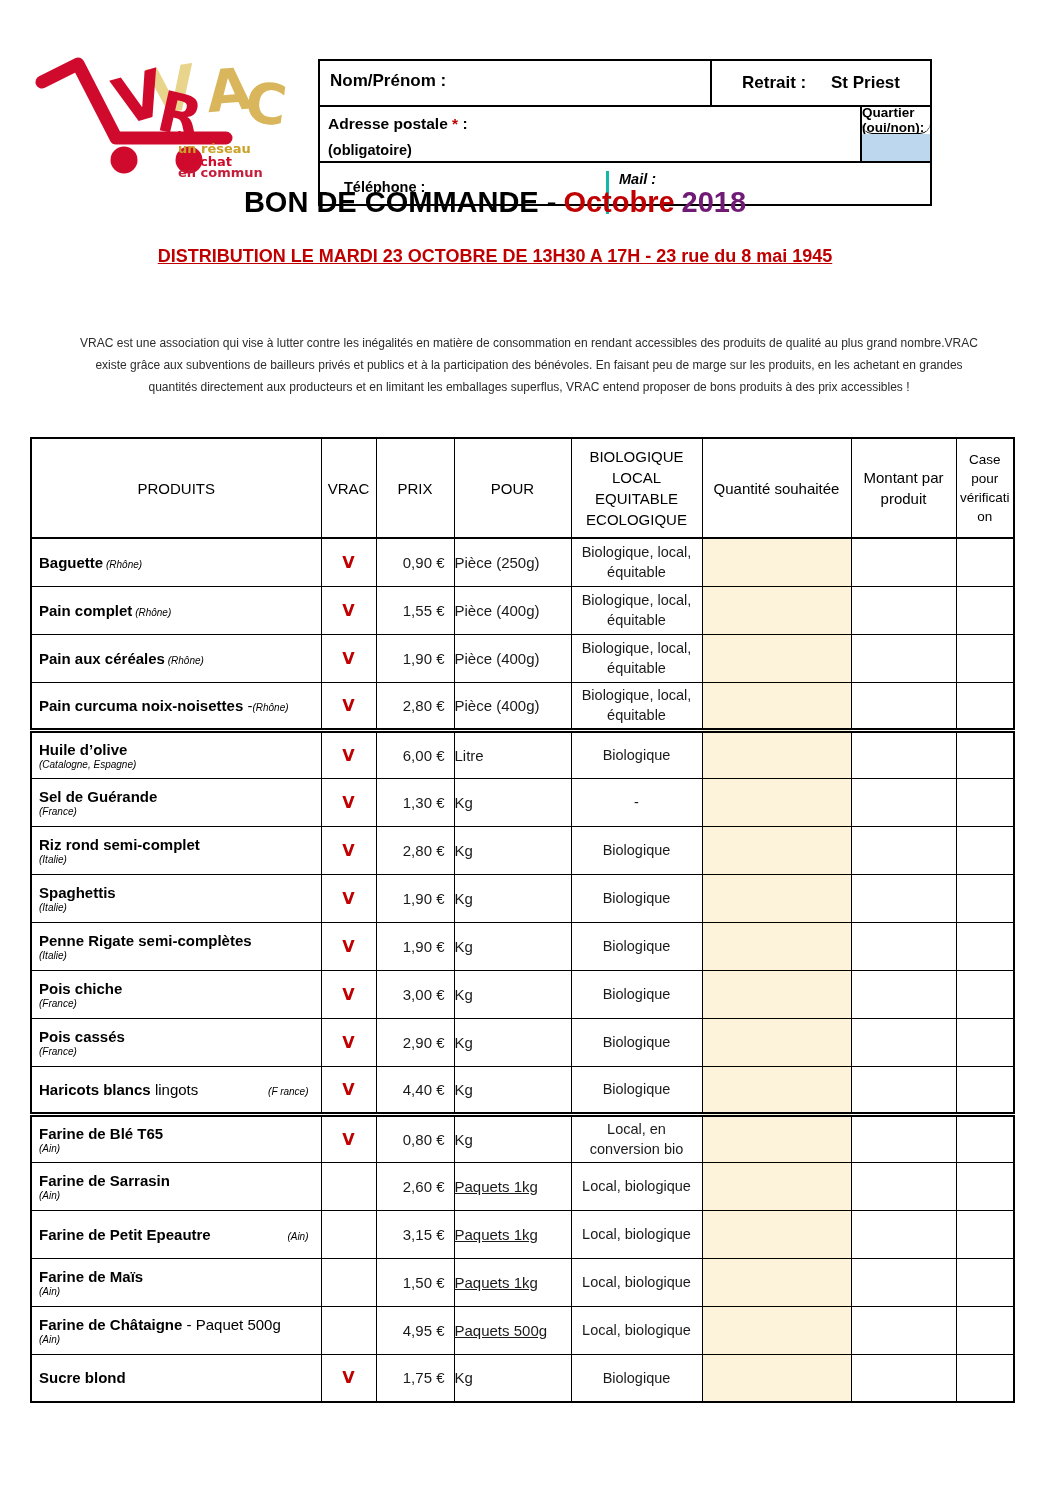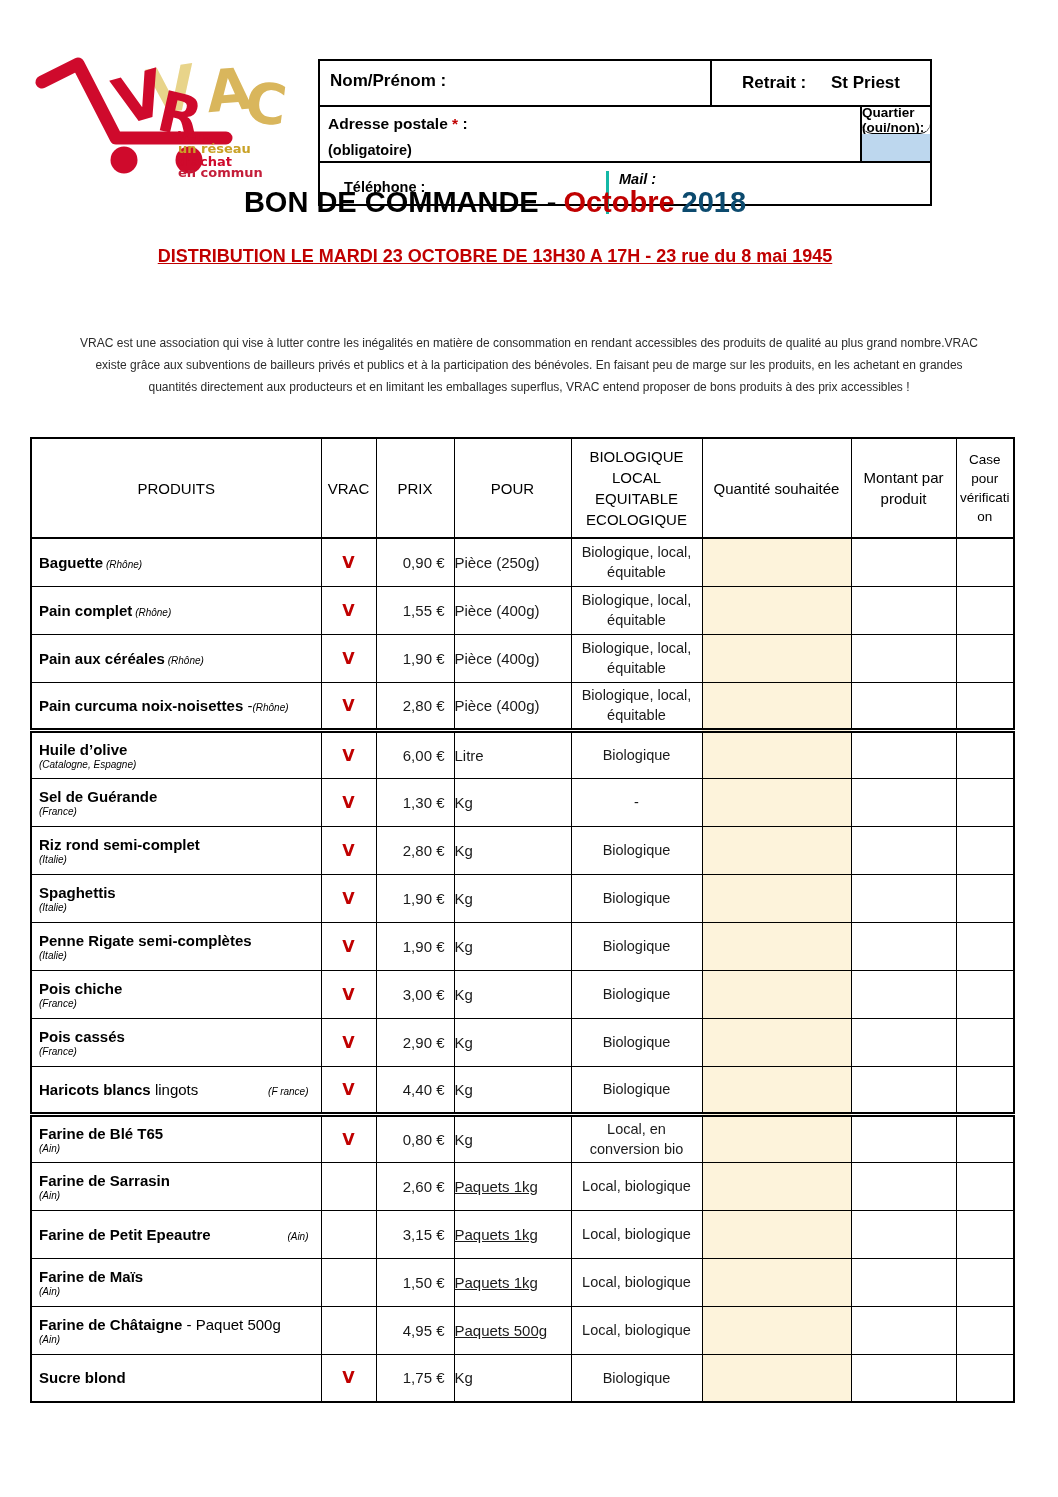--- a/index.html
+++ b/index.html
@@ -29,21 +29,21 @@
   .f-qinput { left:542px; top:73px; right:0; height:29px; background:#BDD7EE;
               border-bottom:2px solid #000; }
   .f-tel { left:0; top:110px; width:289px; height:43px; border-right:3px solid #14b8a6;
            padding:8px 24px; font-size:14.5px; }
   .f-mail { left:289px; top:102px; right:0; height:43px; padding:8px 10px; font-size:14.5px;font-style:italic; }
 
   
   .title { position:absolute; left:0; top:186px; width:990px; text-align:center;
            font-size:29px; font-weight:bold; }
   .title .month { color:#C00000; margin-left:7px; }
-  .title .year  { color:#0c4a6e; margin-left:7px; }
+  .title .year  { color:#701a75; margin-left:7px; }
   .distribution { position:absolute; left:0; top:246px; width:990px; text-align:center;
                   font-size:18px; font-weight:bold; color:#C00000;
                   text-decoration:underline; }
   .intro { position:absolute; left:29px; top:332px; width:1000px; text-align:center;
            font-size:12px; line-height:22px; color:#2b2b2b; white-space:pre-line; }
 
   
   table.products { position:absolute; left:30px; top:437px; width:983px;
                    border-collapse:collapse; table-layout:fixed;
                    border:2.5px solid #000; }

